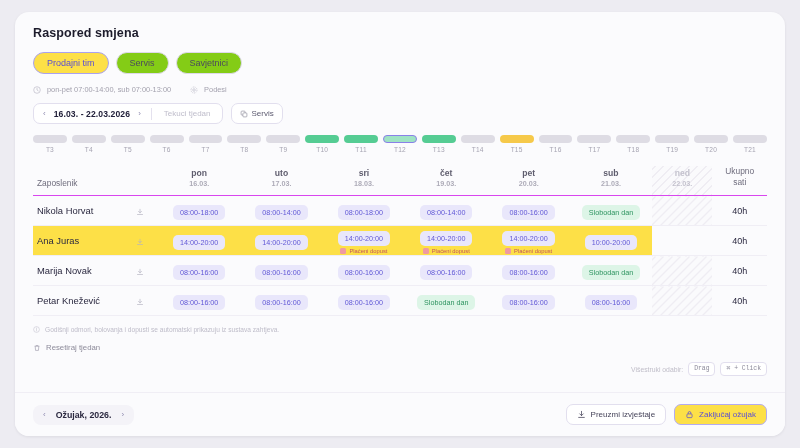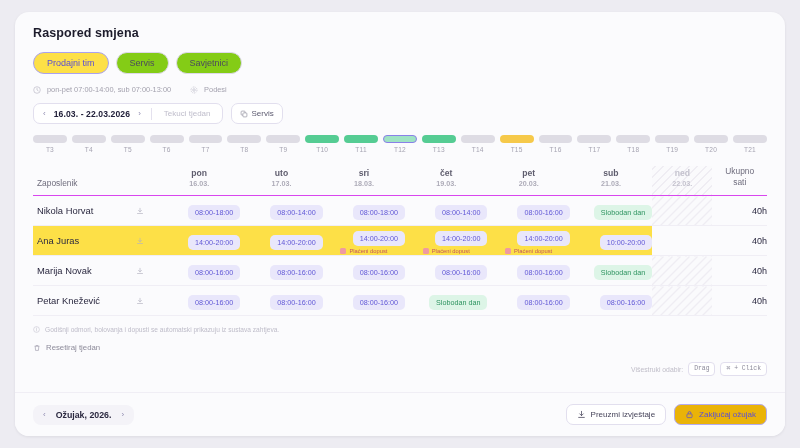--- a/index.html
+++ b/index.html
@@ -74,23 +74,23 @@
   table { width:100%; border-collapse: collapse; table-layout: fixed; }
   th, td { padding: 0; }
   thead th { border-bottom: 1px solid #d946ef; padding-bottom: 7px; vertical-align: bottom; }
   .th-emp { text-align:left; font-size: 8.4px; font-weight: normal; color:#6f6d7d; padding-left: 4px; }
   .th-day { text-align:center; }
   .th-day .d1 { font-size: 8.6px; color:#5f5d6e; }
   .th-day .d2 { font-size: 7.2px; color:#adabb8; margin-top: 1px; }
   .th-total { text-align:center; font-size: 8.4px; color:#6f6d7d; font-weight: normal; line-height: 11px; }
 
   tbody tr { border-bottom: 1px solid #f0eef5; }
-  tbody td { height: 30px; text-align:right; vertical-align: middle; }
+  tbody td { height: 30px; text-align:center; vertical-align: middle; }
   .empcell { text-align:left; padding-left: 4px; }
-  .empinner { display:flex; align-items:center; justify-content:space-between; padding-right: 14px; }
+  .empinner { display:flex; align-items:flex-end; justify-content:space-between; padding-right: 14px; }
   .empname { font-size: 9.4px; color:#2b2940; }
   .chip {
     display:inline-block; font-size: 7.2px; color:#6158d6;
     background:#e9e7fb; border-radius: 5px; padding: 3px 7px; line-height: 9px;
     white-space: nowrap;
   }
   .chip.off { color:#2e9460; background:#ddf5e7; }
   .leave-row td { background: #fde047; }
   .leave-row td.noleave { background: transparent; }
   .leavebadge { display:flex; align-items:center; justify-content:center; gap:3px; margin-top:2px; font-size:5.8px; color:#c2565f; }
@@ -119,21 +119,21 @@
   }
   .monthnav { display:flex; align-items:center; gap:10px; background:#f4f3f8; border-radius:8px; padding: 5px 10px; }
   .monthnav .m { font-size:8.8px; font-weight:bold; color:#2b2940; }
   .monthnav .a { font-size:8px; color:#8f8bb0; }
   .fbtns { display:flex; align-items:center; gap: 8px; }
   .btn {
     display:flex; align-items:center; gap:5px;
     border:1px solid #e2dfee; border-radius:7px; background:#fff;
     padding: 5px 10px; font-size: 8px; color:#46445a;
   }
-  .btn.primary { border-color:#b3abf0; color:#5b4fd4; background:#eab308; }
+  .btn.primary { border-color:#b3abf0; color:#5b4fd4; background:#fde047; }
 </style>
 </head>
 <body>
 
 <div class="screen">
   <div class="card">
     <div class="body-pad">
 
       <div class="title">Raspored smjena</div>
 

